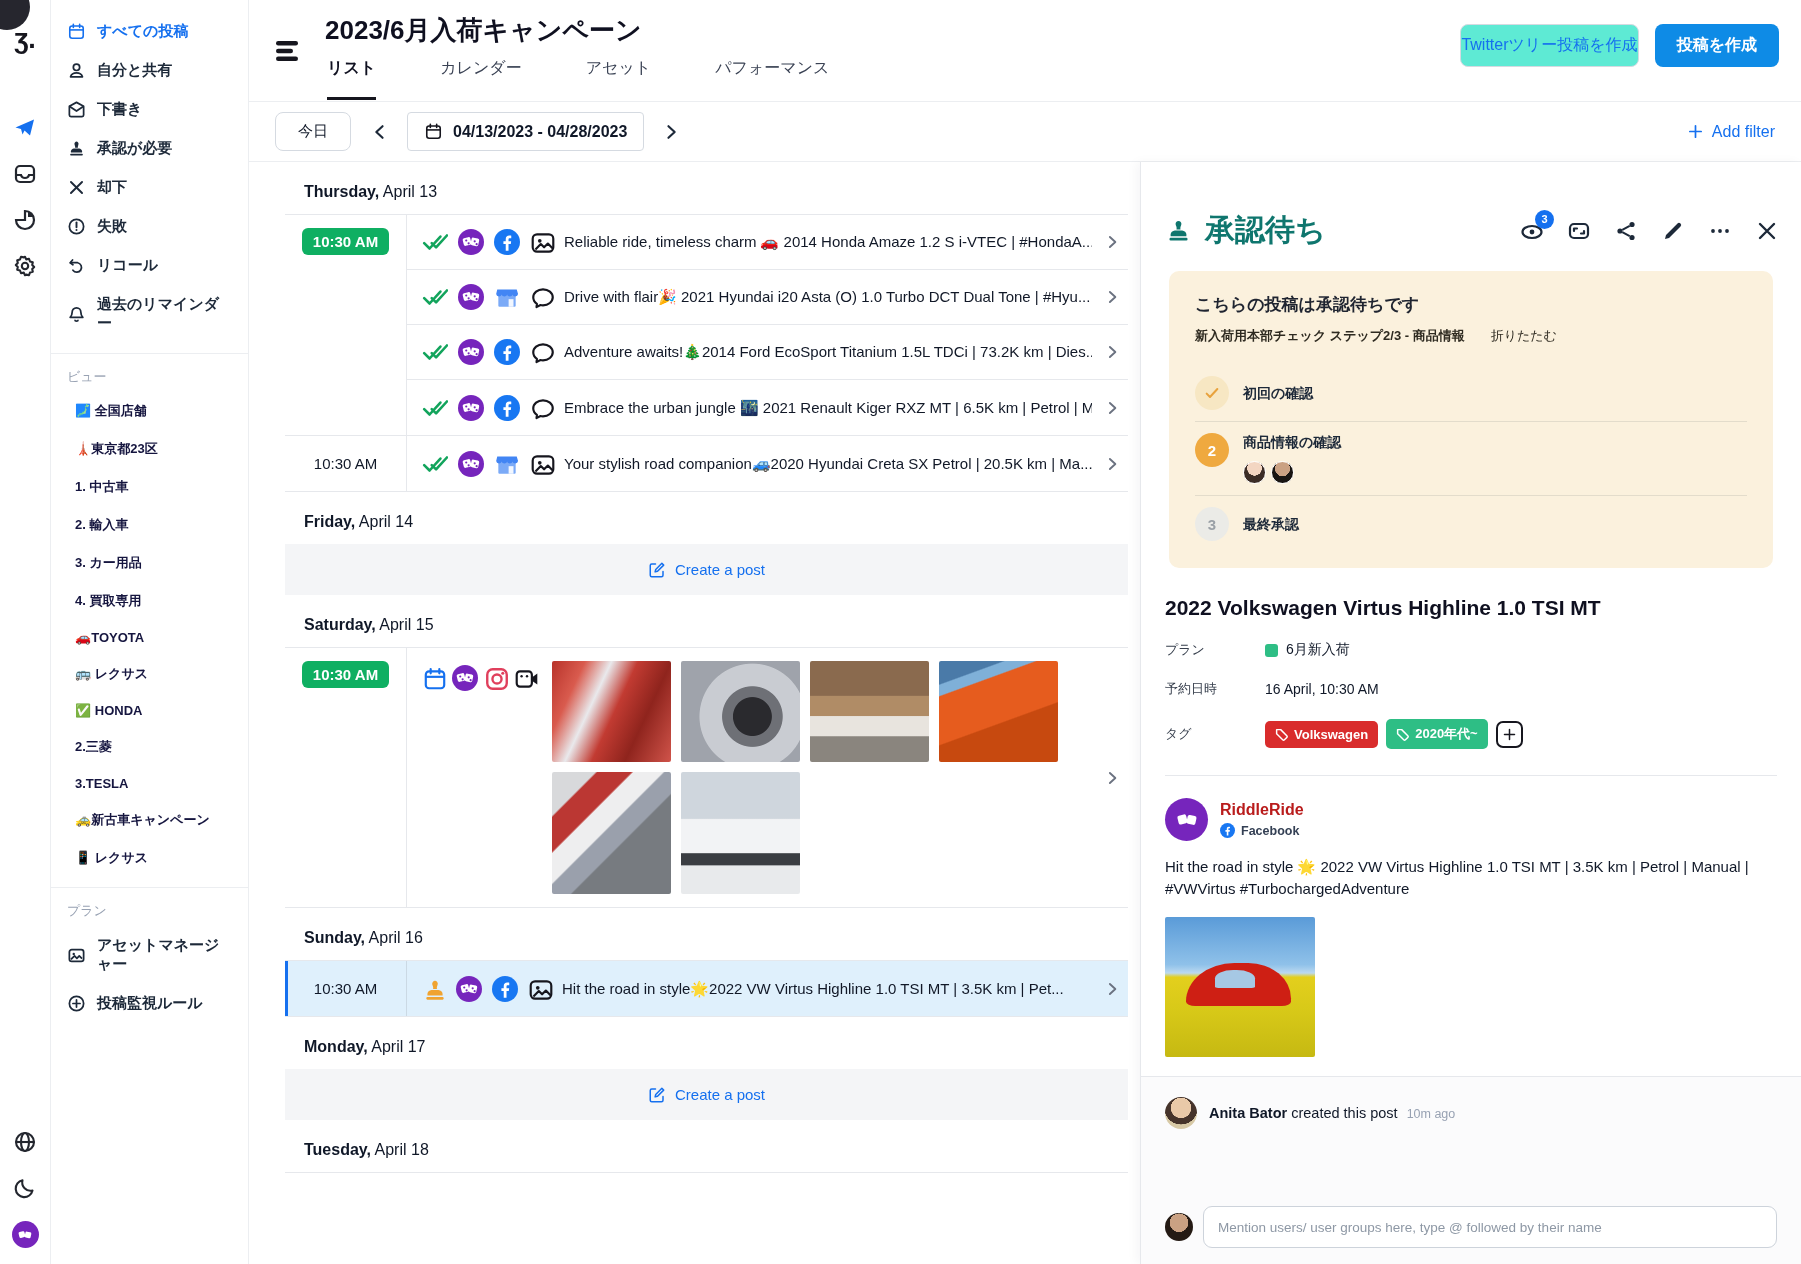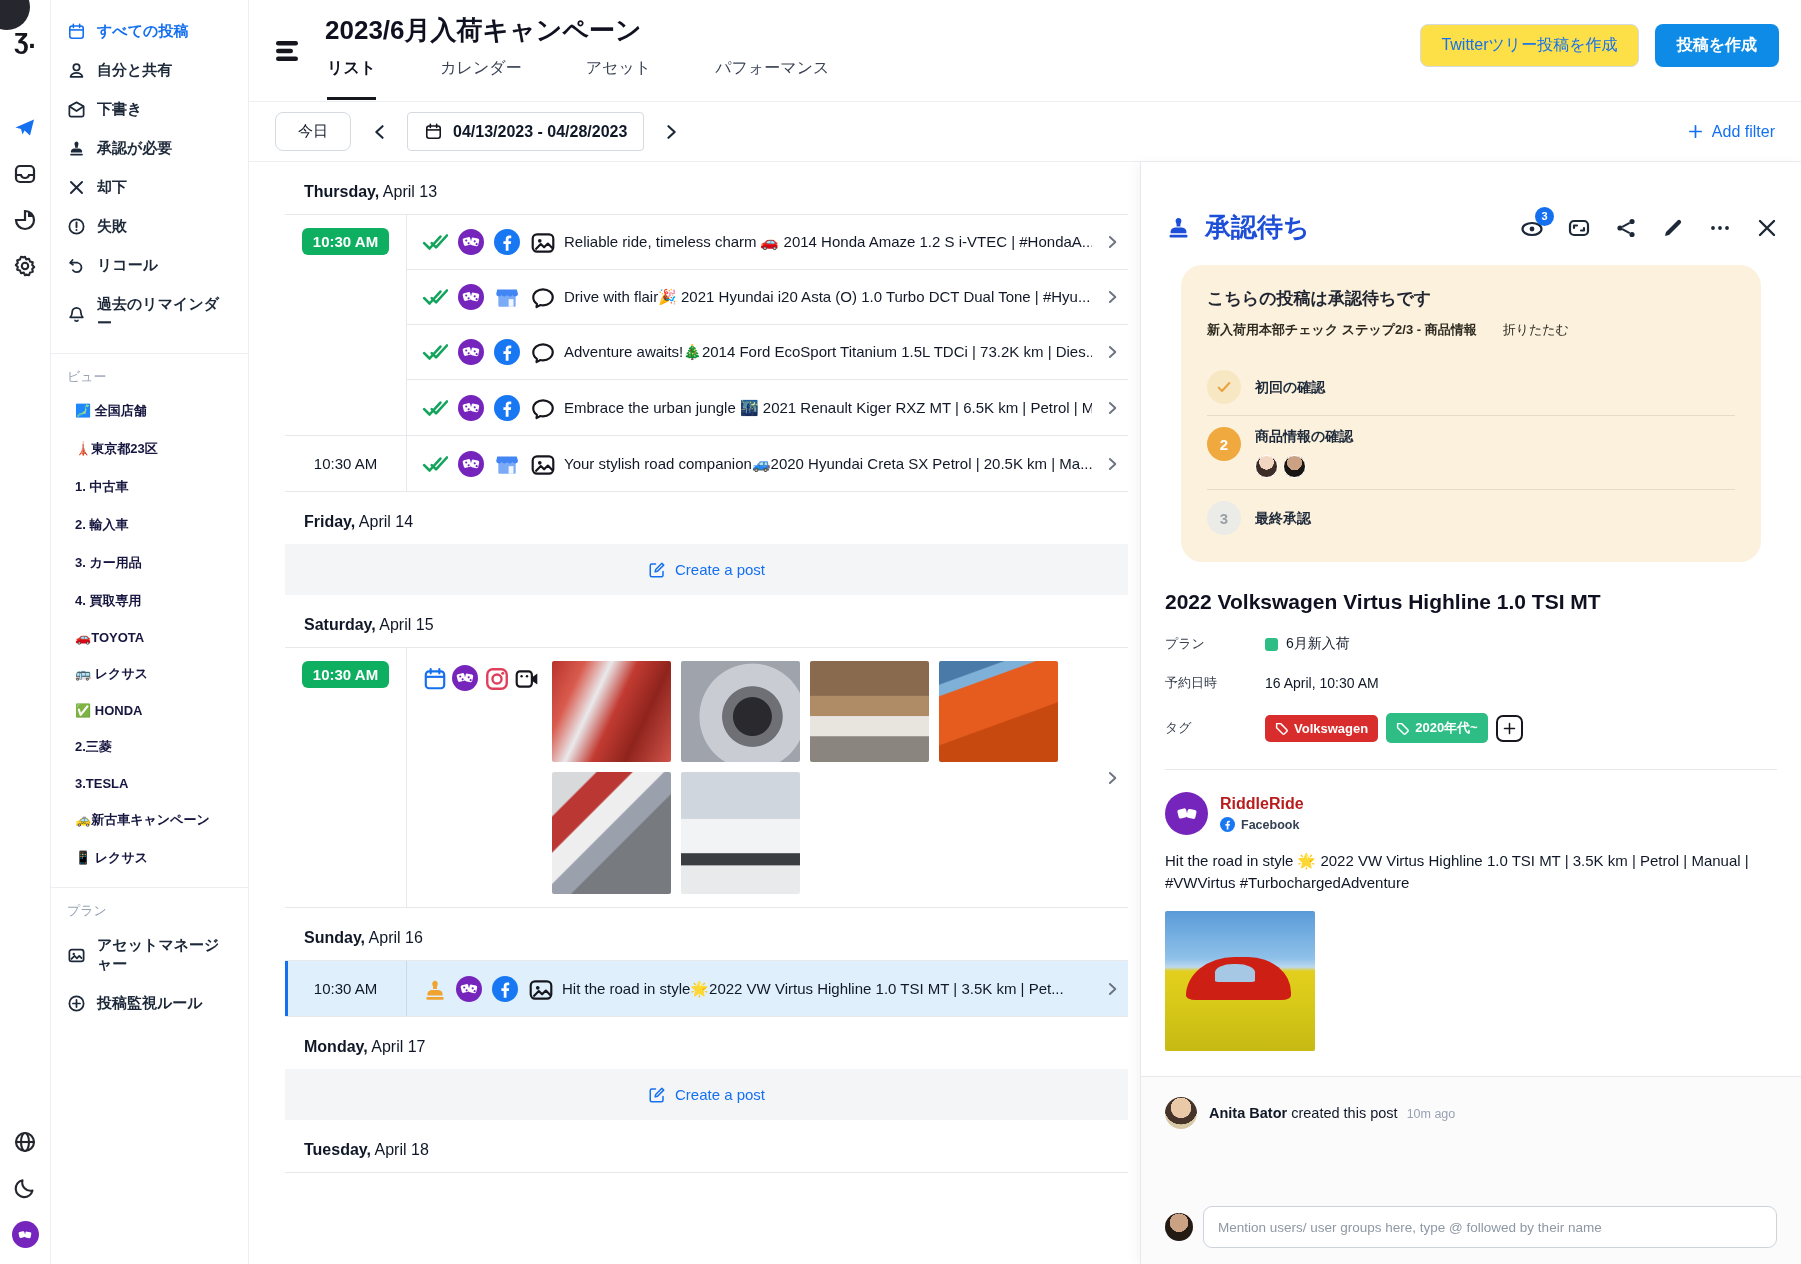--- a/index.html
+++ b/index.html
@@ -33,21 +33,21 @@
 
   
   .content { flex:1; display:flex; flex-direction:column; min-width:0; }
   .top { position:relative; border-bottom:1px solid #ECEEF1; height:102px; flex:none; }
   .hamburger { position:absolute; left:26px; top:40px; width:26px; height:22px; cursor:pointer; color:#16161E; }
   .title { position:absolute; left:76px; top:13px; font-size:26px; font-weight:bold; color:#0F1020; }
   .tabs { position:absolute; left:78px; top:58px; display:flex; gap:64px; }
   .tab { font-size:16px; color:#3A4254; padding-bottom:18px; cursor:pointer; }
   .tab.active { color:#0F1020; font-weight:bold; border-bottom:3px solid #16161E; }
   .top-actions { position:absolute; right:22px; top:24px; display:flex; gap:16px; }
-  .btn-outline { height:43px; padding:0 20px; background:#fde047; border:1px solid #D5DAE1; border-radius:8px;
+  .btn-outline { height:43px; padding:0 0; background:#5eead4; border:1px solid #D5DAE1; border-radius:8px;
     color:#1570EF; font-size:16px; display:flex; align-items:center; cursor:pointer; }
   .btn-primary { height:43px; padding:0 22px; background:#0E8BE6; border:none; border-radius:8px;
     color:#fff; font-size:16px; font-weight:bold; display:flex; align-items:center; cursor:pointer; }
 
   .toolbar { height:60px; border-bottom:1px solid #ECEEF1; flex:none; display:flex; align-items:center;
     padding:0 26px; gap:20px; }
   .btn-today { border:1px solid #D5DAE1; border-radius:8px; padding:9px 22px; font-size:15px; color:#101828;
     background:#fff; cursor:pointer; }
   .nav-arrow { width:16px; height:16px; color:#1D2939; cursor:pointer; }
   .btn-date { border:1px solid #D5DAE1; border-radius:4px; padding:9px 16px; display:flex; align-items:center;
@@ -95,30 +95,30 @@
   .media-chev { margin-left:auto; align-self:center; }
 
   .slot-group.selected { background:#DFF0FC; box-shadow:inset 3px 0 0 #1570EF; border-bottom:1px solid #E6E8EC; }
   .slot-group.selected .rows { border-left:1px solid #CBD9E4; }
   .slot-group.selected .post-row { border-bottom:none; }
 
   
   .panel { flex:1; border-left:1px solid #E6E8EC; box-shadow:-4px 0 10px rgba(16,24,40,.04);
     display:flex; flex-direction:column; min-width:0; }
   .panel-header { display:flex; align-items:center; padding:48px 22px 18px 24px; }
-  .status { display:flex; align-items:center; gap:13px; color:#1d4ed8; font-size:26px; font-weight:bold; }
+  .status { display:flex; align-items:center; gap:13px; color:#0f766e; font-size:30px; font-weight:bold; }
   .status .ic { width:27px; height:27px; }
   .panel-tools { margin-left:auto; display:flex; align-items:center; gap:23px; color:#1D2939; }
   .ptool { width:24px; height:24px; position:relative; cursor:pointer; }
   .ptool svg { width:24px; height:24px; display:block; }
   .badge { position:absolute; top:-9px; right:-10px; min-width:19px; height:19px; border-radius:10px;
     background:#1570EF; color:#fff; font-size:11px; font-weight:bold; display:flex; align-items:center;
     justify-content:center; padding:0 4px; }
 
-  .approval-card { margin:2px 40px 0; background:#FBF1DD; border-radius:21px; padding:22px 26px 16px; }
+  .approval-card { margin:2px 28px 0; background:#FBF1DD; border-radius:10px; padding:22px 26px 16px; }
   .appr-h { font-size:17px; font-weight:bold; color:#1F2430; }
   .appr-flow { margin-top:11px; font-size:13px; color:#2E2A20; }
   .appr-flow b { font-weight:bold; }
   .appr-collapse { margin-left:26px; font-weight:normal; color:#2E2A20; cursor:pointer; }
   .steps { margin-top:20px; }
   .step { display:flex; align-items:flex-start; gap:14px; padding:11px 0; }
   .step + .step { border-top:1px solid #E3DCCB; }
   .stepc { width:34px; height:34px; border-radius:50%; flex:none; display:flex; align-items:center;
     justify-content:center; font-size:15px; font-weight:bold; }
   .stepc.done { background:#F7E7C3; color:#E8A23D; }

